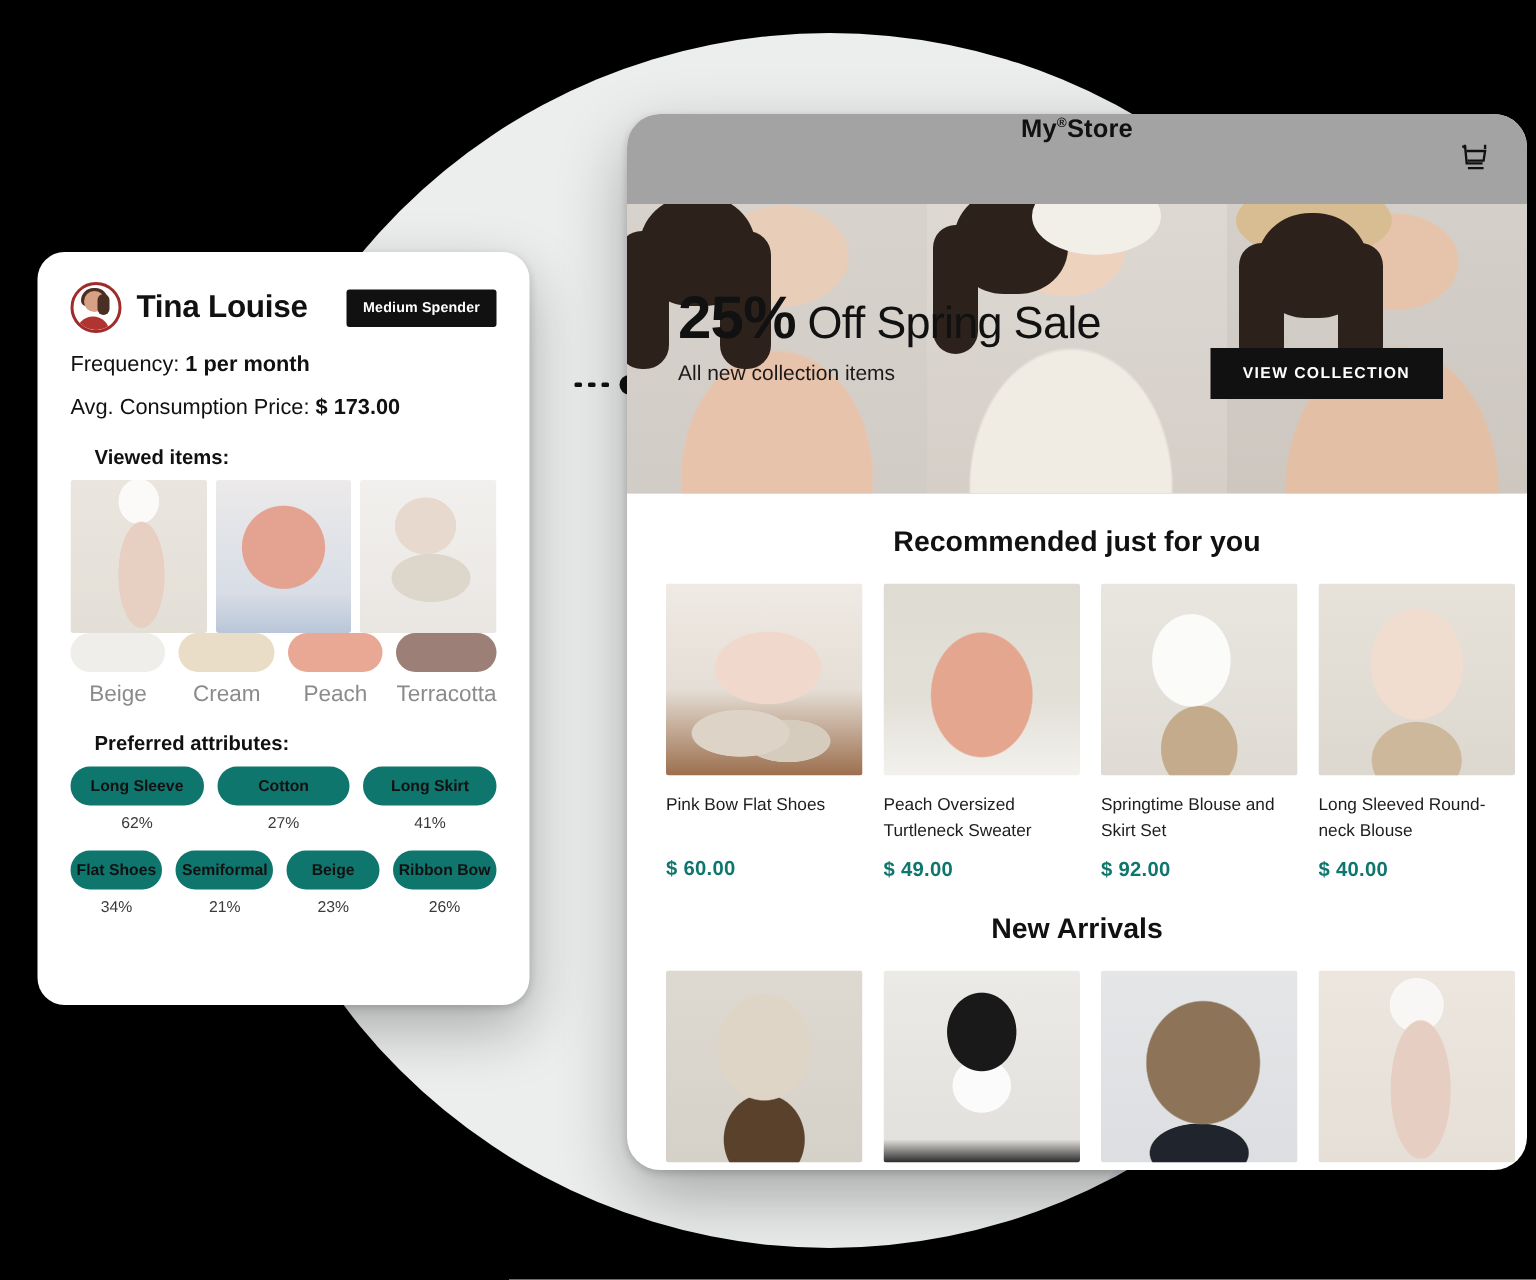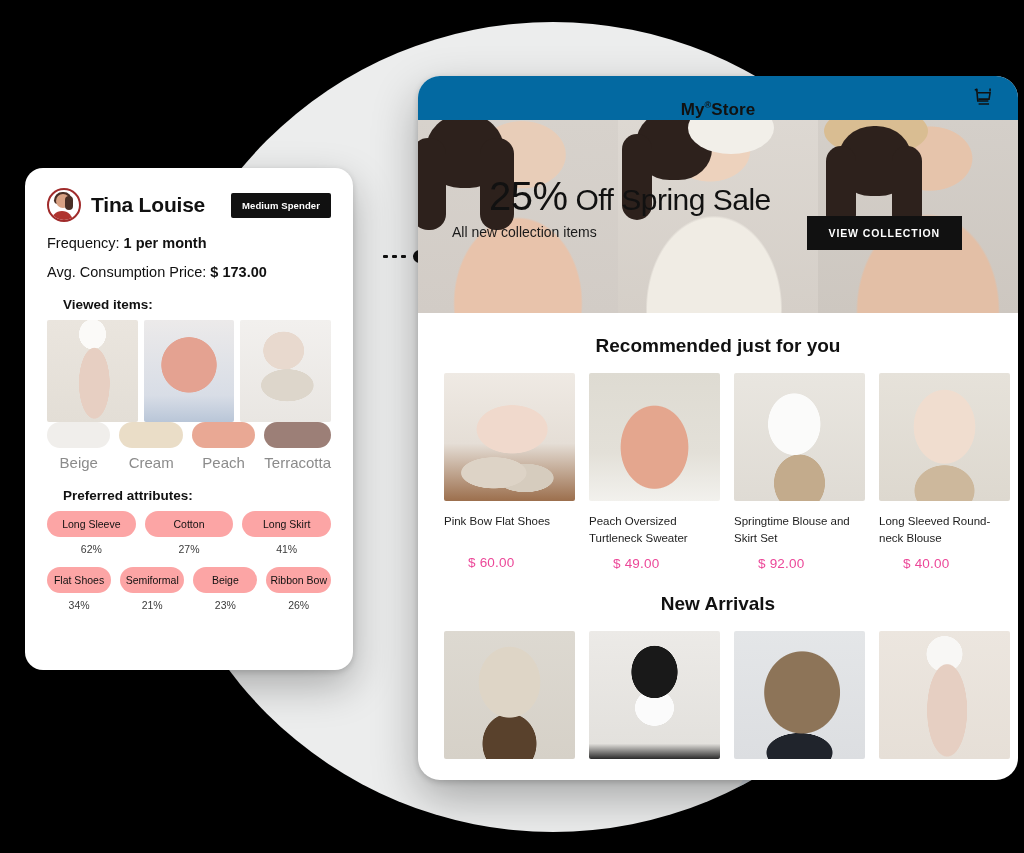--- a/index.html
+++ b/index.html
@@ -26,22 +26,22 @@
     border-color:transparent #ccdaea transparent transparent;transform:rotate(14deg);opacity:.5;}
 
   
   .store-card{
     position:absolute;left:418px;top:76px;width:600px;height:704px;
     background:#fff;border-radius:22px;
     box-shadow:0 18px 46px rgba(0,0,0,.30), 0 2px 6px rgba(0,0,0,.18);
     overflow:hidden;
   }
   .store-header{
-    height:44px;display:flex;align-items:flex-end;justify-content:center;
-    position:relative;background:#0369a1;
+    height:60px;display:flex;align-items:flex-start;justify-content:center;
+    position:relative;background:#a3a3a3;
   }
   .store-title{font-size:17px;font-weight:700;color:#111;letter-spacing:.1px;}
   .store-title sup{font-size:9px;vertical-align:super;font-weight:600;}
   .cart-icon{position:absolute;right:24px;top:50%;transform:translateY(-50%);
     width:22px;height:22px;display:block;}
 
   
   .hero{position:relative;height:193px;overflow:hidden;background:#cfcac6;}
   .hero-photos{position:absolute;inset:0;display:flex;}
   .hp{flex:1;position:relative;overflow:hidden;}
@@ -55,38 +55,38 @@
       radial-gradient(ellipse 95px 130px at 48% 98%, #f0ece4 0 70%, rgba(240,236,228,0) 72%),
       linear-gradient(180deg,#ddd8d2 0%,#d5cfc8 100%);}
   .hp3 .hp-bg{background:
       radial-gradient(ellipse 58px 44px at 56% 20%, #e6c4ab 0 72%, rgba(230,196,171,0) 74%),
       radial-gradient(ellipse 100px 135px at 55% 99%, #e3bfa6 0 70%, rgba(227,191,166,0) 72%),
       linear-gradient(180deg,#d4cfc9 0%,#cdc7c0 100%);}
   .hair{position:absolute;border-radius:48% 48% 44% 44%;background:#2d211c;}
   .hat{position:absolute;border-radius:50%;background:#d9bd92;}
   .hero-overlay{position:absolute;left:34px;top:56px;}
   .hero-line1{font-size:33px;font-weight:700;color:#111;line-height:1;letter-spacing:-.5px;}
-  .hero-line1 .pct{font-size:40px;font-weight:400;margin-left:37px;}
+  .hero-line1 .pct{font-size:40px;font-weight:700;}
   .hero-line1 .rest{font-weight:400;font-size:30px;}
   .hero-line2{font-size:14px;color:#1a1a1a;margin-top:8px;}
   .hero-btn{
     position:absolute;right:56px;top:96px;background:#111;color:#fff;
     font-size:10.5px;font-weight:700;letter-spacing:.9px;
     padding:11px 22px;border:none;cursor:pointer;
   }
 
   
   .section-title{text-align:center;font-size:19px;font-weight:700;color:#111;
     margin:22px 0 16px;}
   .rail{display:flex;gap:14px;padding:0 26px;}
   .prod{width:131px;flex:0 0 131px;}
   .prod-img{width:131px;height:128px;border-radius:2px;overflow:hidden;position:relative;}
   .prod-name{font-size:11.5px;color:#1d1d1d;line-height:1.45;margin-top:12px;
     min-height:32px;}
-  .prod-price{font-size:13.5px;font-weight:400;color:#ec4899;margin-top:10px;letter-spacing:.2px;margin-left:24px;}
+  .prod-price{font-size:13.5px;font-weight:700;color:#0f766e;margin-top:10px;letter-spacing:.2px;}
 
   
   .pi{position:absolute;inset:0;}
   .pi-shoes{background:
       radial-gradient(ellipse 46px 22px at 38% 78%, #ddd3c6 0 70%, rgba(221,211,198,0) 72%),
       radial-gradient(ellipse 40px 20px at 62% 82%, #d6ccbe 0 70%, rgba(214,204,190,0) 72%),
       radial-gradient(ellipse 50px 34px at 52% 44%, #f0d9cc 0 70%, rgba(240,217,204,0) 72%),
       linear-gradient(180deg,#efeae4 0%,#e5ded6 55%,#9c6f4d 100%);}
   .pi-peachsw{background:
       radial-gradient(ellipse 44px 54px at 50% 58%, #e4a68e 0 76%, rgba(228,166,142,0) 78%),
@@ -155,22 +155,22 @@
       radial-gradient(ellipse 28px 26px at 48% 30%, #e8d9ce 0 72%, rgba(232,217,206,0) 74%),
       linear-gradient(180deg,#f2f0ee 0%,#e9e6e2 100%);}
 
   .colors{display:flex;gap:9px;}
   .color-col{flex:1;text-align:center;}
   .swatch{height:26px;border-radius:13px;}
   .swatch-label{font-size:15px;color:#8b8b8b;margin-top:6px;}
 
   .attrs{display:flex;gap:9px;margin-bottom:4px;}
   .attr-col{flex:1;text-align:center;}
-  .chip{background:#fca5a5;border-radius:13px;padding:7px 4px;font-size:10.5px;
-    font-weight:400;color:#111;cursor:pointer;white-space:nowrap;}
+  .chip{background:#0f766e;border-radius:13px;padding:7px 4px;font-size:10.5px;
+    font-weight:700;color:#111;cursor:pointer;white-space:nowrap;}
   .chip-pct{font-size:10.5px;color:#3a3a3a;margin-top:6px;margin-bottom:8px;}
 
   
   .connector{position:absolute;left:383px;top:250px;display:flex;align-items:center;gap:4px;}
   .c-dash{width:5px;height:3px;background:#111;border-radius:1px;}
   .c-dot{width:13px;height:13px;border-radius:50%;background:#111;margin-left:3px;}
 </style>
 </head>
 <body>
 

